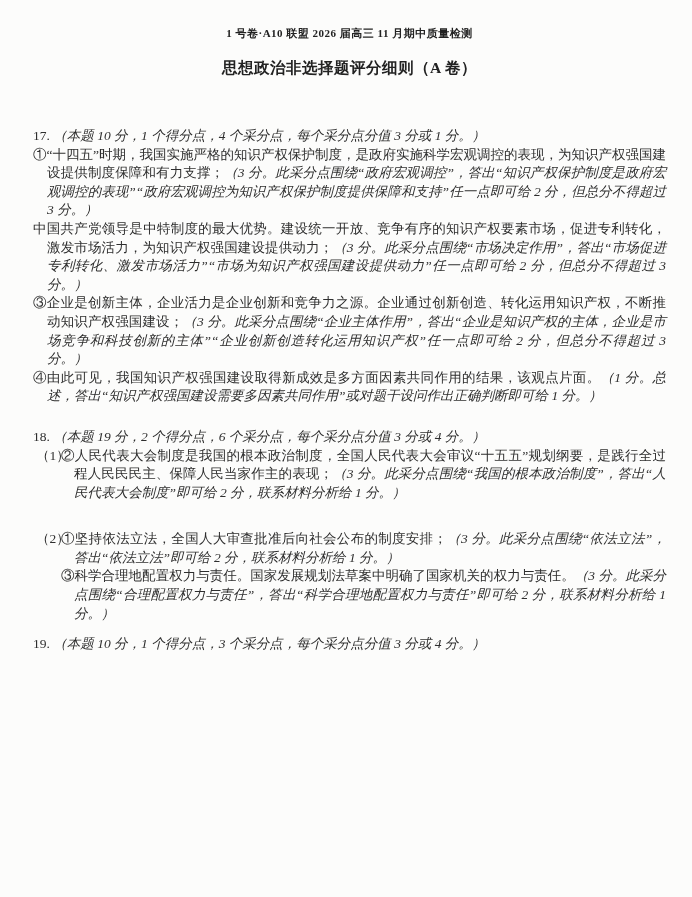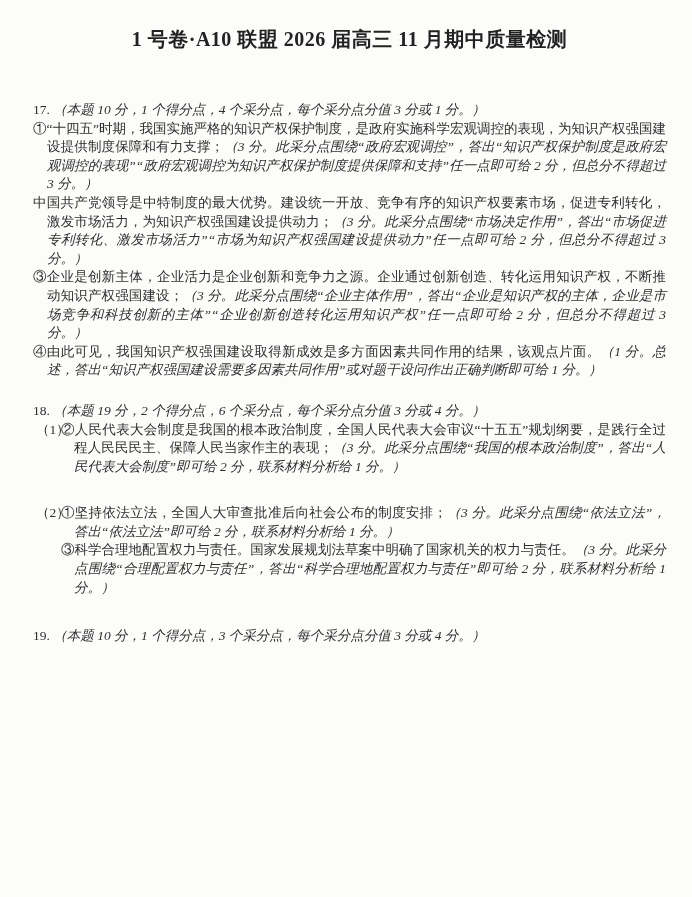--- a/index.html
+++ b/index.html
@@ -14,21 +14,21 @@
     box-sizing: border-box;
     background: #fcfcfb;
     overflow: hidden;
     padding: 20px 26px 0 33px;
     font-family: "Liberation Serif", "DejaVu Serif", serif;
     color: #2e2e2e;
   }
   .doc-title {
     margin: 6px 0 0 0;
     text-align: center;
-    font-size: 20px;
+    font-size: 11px;
     font-weight: bold;
     color: #222;
     letter-spacing: 0.5px;
   }
   .doc-subtitle {
     margin: 17px 0 0 0;
     text-align: center;
     font-size: 15.5px;
     font-weight: bold;
     color: #222;
@@ -48,28 +48,29 @@
     margin: 0;
     padding-left: 14px;
     text-indent: -14px;
   }
   .pt-note { font-style: italic; } 
   .part { position: relative; }
   .part + .part { margin-top: 28px; }
   .part-label { position: absolute; left: 3px; top: 0; }
   .part-points { margin-left: 28px; }
   .part .point { padding-left: 13px; text-indent: -13px; }
-  .question-19 { margin-top: 30px; }
+  .question-19 { margin-top: 12px; }
 </style>
 </head>
 <body>
 
 <div class="page">
 
   <h1 class="doc-title">1 号卷·A10 联盟 2026 届高三 11 月期中质量检测</h1>
+  <h2 class="doc-subtitle">思想政治非选择题评分细则（A 卷）</h2>
 
   <div class="doc-body">
 
     <div class="question">
       <p class="q-header"><span class="q-num">17.</span> <span class="q-header-text">（本题 10 分，1 个得分点，4 个采分点，每个采分点分值 3 分或 1 分。）</span></p>
       <p class="point"><span class="pt-text">①“十四五”时期，我国实施严格的知识产权保护制度，是政府实施科学宏观调控的表现，为知识产权强国建设提供制度保障和有力支撑；</span><span class="pt-note">（3 分。此采分点围绕“政府宏观调控”，答出“知识产权保护制度是政府宏观调控的表现”“政府宏观调控为知识产权保护制度提供保障和支持”任一点即可给 2 分，但总分不得超过 3 分。）</span></p>
       <p class="point"><span class="pt-text">中国共产党领导是中特制度的最大优势。建设统一开放、竞争有序的知识产权要素市场，促进专利转化，激发市场活力，为知识产权强国建设提供动力；</span><span class="pt-note">（3 分。此采分点围绕“市场决定作用”，答出“市场促进专利转化、激发市场活力”“市场为知识产权强国建设提供动力”任一点即可给 2 分，但总分不得超过 3 分。）</span></p>
       <p class="point"><span class="pt-text">③企业是创新主体，企业活力是企业创新和竞争力之源。企业通过创新创造、转化运用知识产权，不断推动知识产权强国建设；</span><span class="pt-note">（3 分。此采分点围绕“企业主体作用”，答出“企业是知识产权的主体，企业是市场竞争和科技创新的主体”“企业创新创造转化运用知识产权”任一点即可给 2 分，但总分不得超过 3 分。）</span></p>
       <p class="point"><span class="pt-text">④由此可见，我国知识产权强国建设取得新成效是多方面因素共同作用的结果，该观点片面。</span><span class="pt-note">（1 分。总述，答出“知识产权强国建设需要多因素共同作用”或对题干设问作出正确判断即可给 1 分。）</span></p>
     </div>

